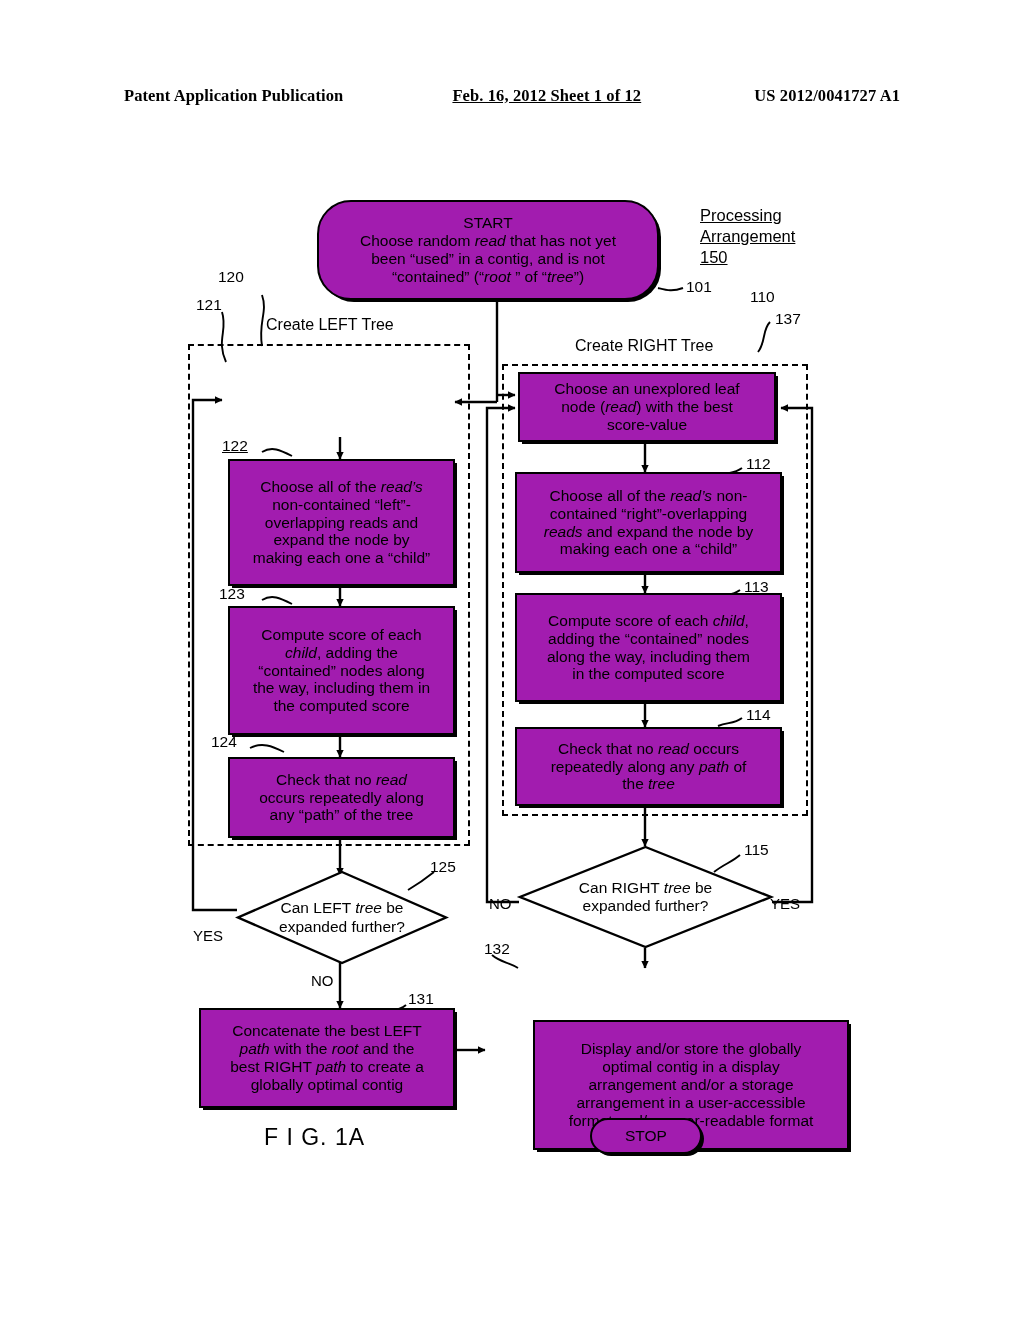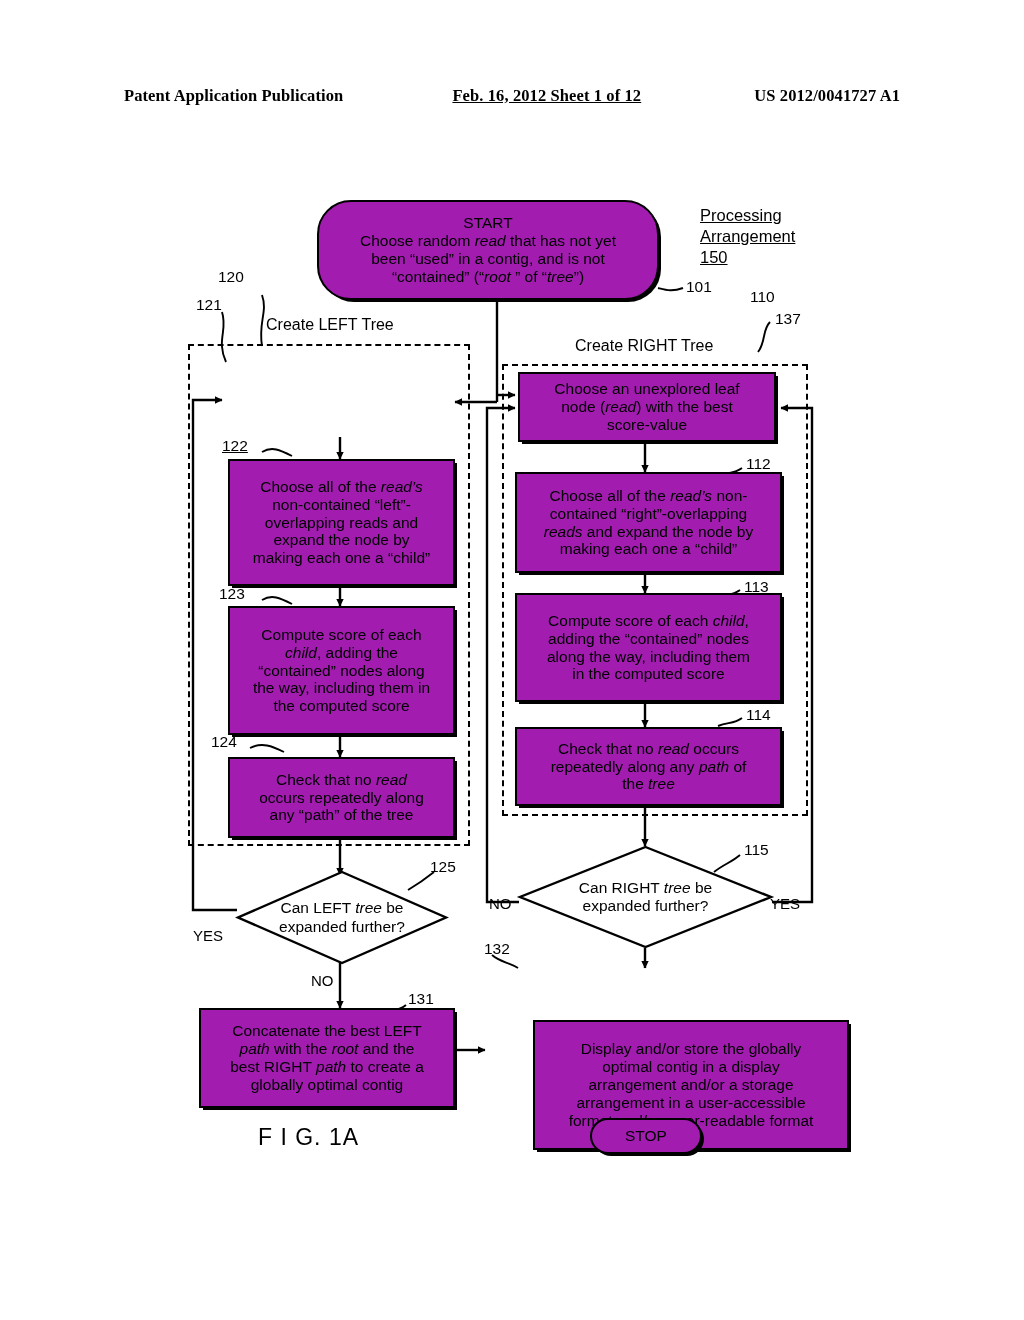--- a/index.html
+++ b/index.html
@@ -349,15 +349,15 @@
       <span>arrangement and/or a storage</span><br>
       <span>arrangement in a user-accessible</span><br>
       <span>format and/ or user-readable format</span>
     </span>
   </div>
 
   <div class="node terminal" style="left:590px; top:1118px; width:112px; height:36px; border-radius:20px;">
     <span class="txt">STOP</span>
   </div>
 
-  <div class="figlabel" style="left:258px; top:1124px;">F I G. 1A</div>
+  <div class="figlabel" style="left:264px; top:1124px;">F I G. 1A</div>
 
 </div>
 
 </body></html>

